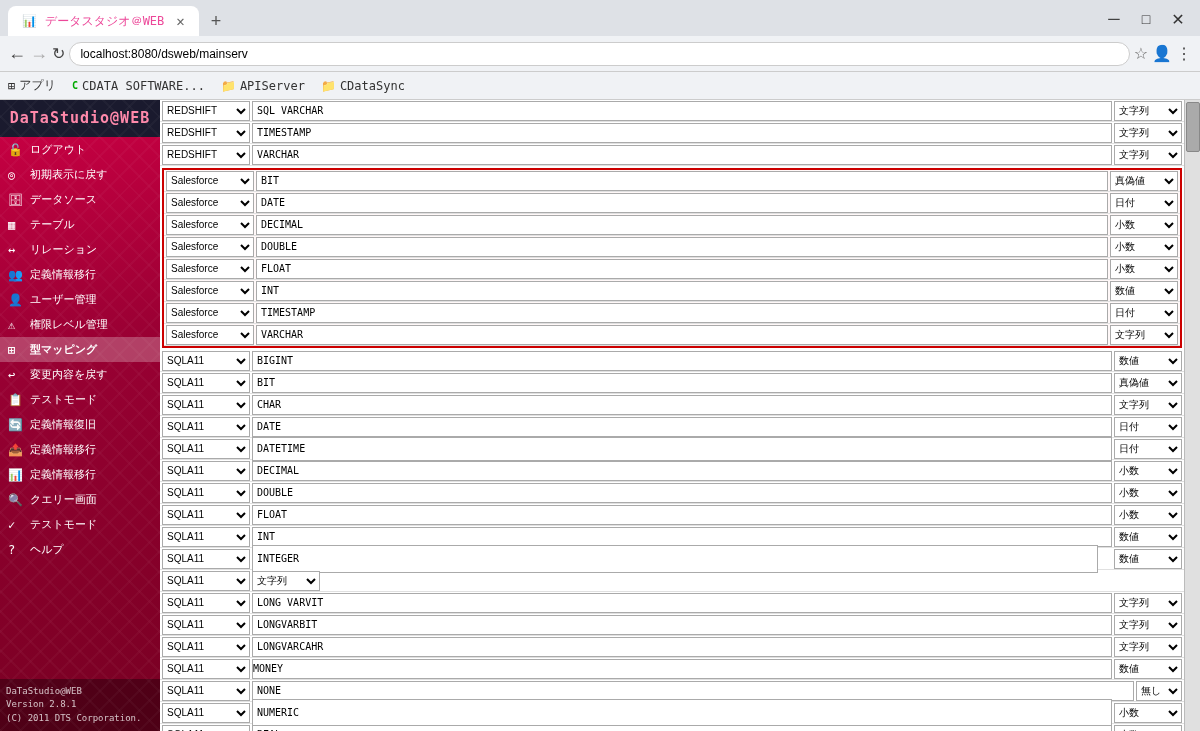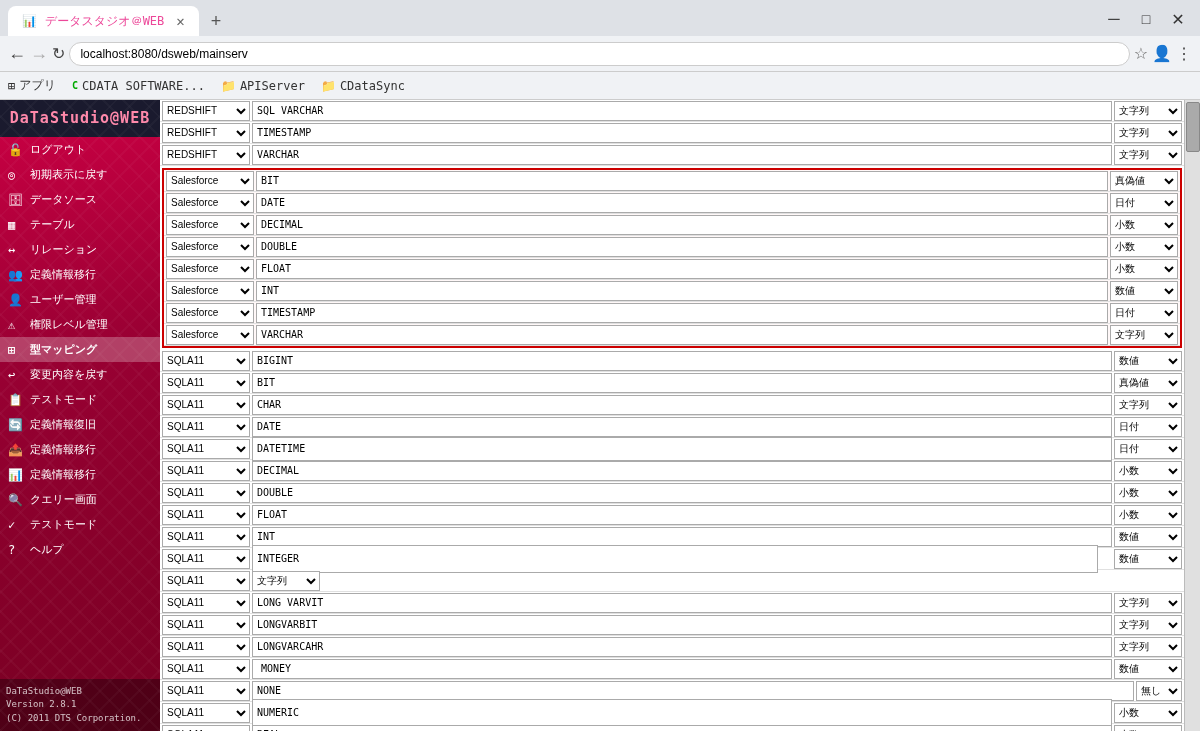--- a/index.html
+++ b/index.html
@@ -268,21 +268,21 @@
                 <input type="text" value="LONGVARBIT" style="flex: 1 1 0%; height: 20px; border: 1px solid rgb(170, 170, 170); padding: 0px 4px; font-size: 10px; background: white; margin-right: 2px; font-family: monospace;">
                 <select style="font-size: 10px; height: 20px; border: 1px solid rgb(170, 170, 170); background: white; width: 68px;"><option value="文字列">文字列</option><option value="数値">数値</option><option value="小数">小数</option><option value="日付">日付</option><option value="真偽値">真偽値</option><option value="無し">無し</option></select>
               </div>
               <div style="display: flex; align-items: center; height: 22px; border-bottom: 1px solid rgb(224, 224, 224); background: white; padding: 0px 2px;">
                 <select style="font-size: 10px; height: 20px; border: 1px solid rgb(170, 170, 170); background: white; width: 88px; margin-right: 2px;"><option value="REDSHIFT">REDSHIFT</option><option value="Salesforce">Salesforce</option><option value="SQLA11" selected="">SQLA11</option></select>
                 <input type="text" value="LONGVARCAHR" style="flex: 1 1 0%; height: 20px; border: 1px solid rgb(170, 170, 170); padding: 0px 4px; font-size: 10px; background: white; margin-right: 2px; font-family: monospace;">
                 <select style="font-size: 10px; height: 20px; border: 1px solid rgb(170, 170, 170); background: white; width: 68px;"><option value="文字列">文字列</option><option value="数値">数値</option><option value="小数">小数</option><option value="日付">日付</option><option value="真偽値">真偽値</option><option value="無し">無し</option></select>
               </div>
               <div style="display: flex; align-items: center; height: 22px; border-bottom: 1px solid rgb(224, 224, 224); background: white; padding: 0px 2px;">
                 <select style="font-size: 10px; height: 20px; border: 1px solid rgb(170, 170, 170); background: white; width: 88px; margin-right: 2px;"><option value="REDSHIFT">REDSHIFT</option><option value="Salesforce">Salesforce</option><option value="SQLA11" selected="">SQLA11</option></select>
-                <input type="text" value="MONEY" style="flex: 1 1 0%; height: 20px; border: 1px solid rgb(170, 170, 170); padding: 0px 8px; font-size: 10px; background: white; margin-right: 2px; font-family: monospace;">
+                <input type="text" value="MONEY" style="flex: 1 1 0%; height: 20px; border: 1px solid rgb(170, 170, 170); padding: 0px 0; font-size: 10px; background: white; margin-right: 2px; font-family: monospace;">
                 <select style="font-size: 10px; height: 20px; border: 1px solid rgb(170, 170, 170); background: white; width: 68px;"><option value="文字列">文字列</option><option value="数値" selected="">数値</option><option value="小数">小数</option><option value="日付">日付</option><option value="真偽値">真偽値</option><option value="無し">無し</option></select>
               </div>
               <div style="display: flex; align-items: center; height: 22px; border-bottom: 1px solid rgb(224, 224, 224); background: white; padding: 0px 2px;">
                 <select style="font-size: 10px; height: 20px; border: 1px solid rgb(170, 170, 170); background: white; width: 88px; margin-right: 2px;"><option value="REDSHIFT">REDSHIFT</option><option value="Salesforce">Salesforce</option><option value="SQLA11" selected="">SQLA11</option></select>
                 <input type="text" value="NONE" style="flex: 1 1 0%; height: 20px; border: 1px solid rgb(170, 170, 170); padding: 0px 4px; font-size: 10px; background: white; margin-right: 2px; font-family: monospace;">
                 <select style="font-size: 10px; height: 20px; border: 1px solid rgb(170, 170, 170); background: white; width: 46px;"><option value="文字列">文字列</option><option value="数値">数値</option><option value="小数">小数</option><option value="日付">日付</option><option value="真偽値">真偽値</option><option value="無し" selected="">無し</option></select>
               </div>
               <div style="display: flex; align-items: center; height: 22px; border-bottom: 1px solid rgb(224, 224, 224); background: white; padding: 0px 2px;">
                 <select style="font-size: 10px; height: 20px; border: 1px solid rgb(170, 170, 170); background: white; width: 88px; margin-right: 2px;"><option value="REDSHIFT">REDSHIFT</option><option value="Salesforce">Salesforce</option><option value="SQLA11" selected="">SQLA11</option></select>
                 <input type="text" value="NUMERIC" style="flex: 1 1 0%; height: 20px; border: 1px solid rgb(170, 170, 170); padding: 13px 4px; font-size: 10px; background: white; margin-right: 2px; font-family: monospace;">

